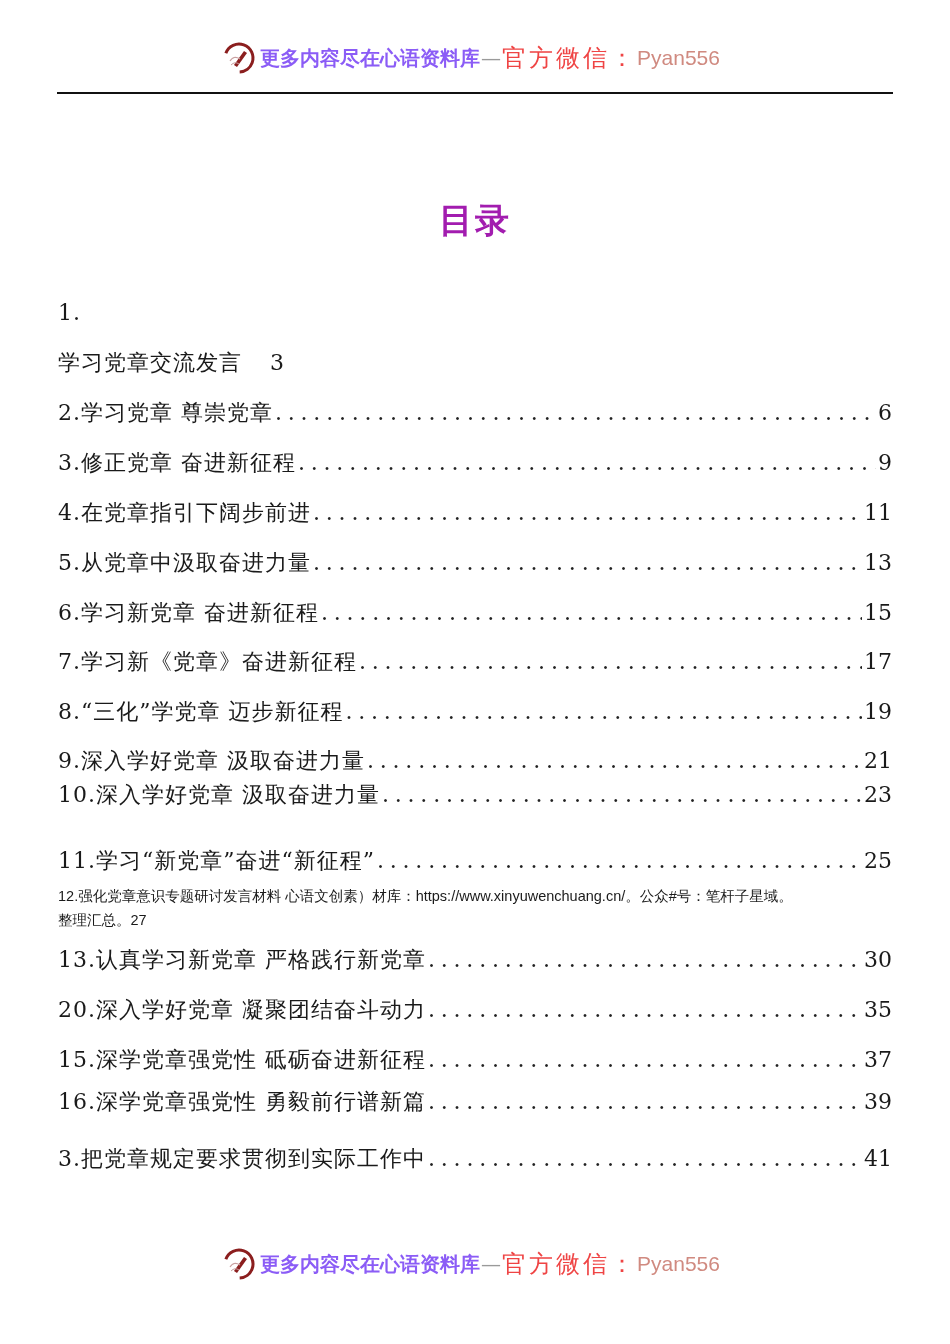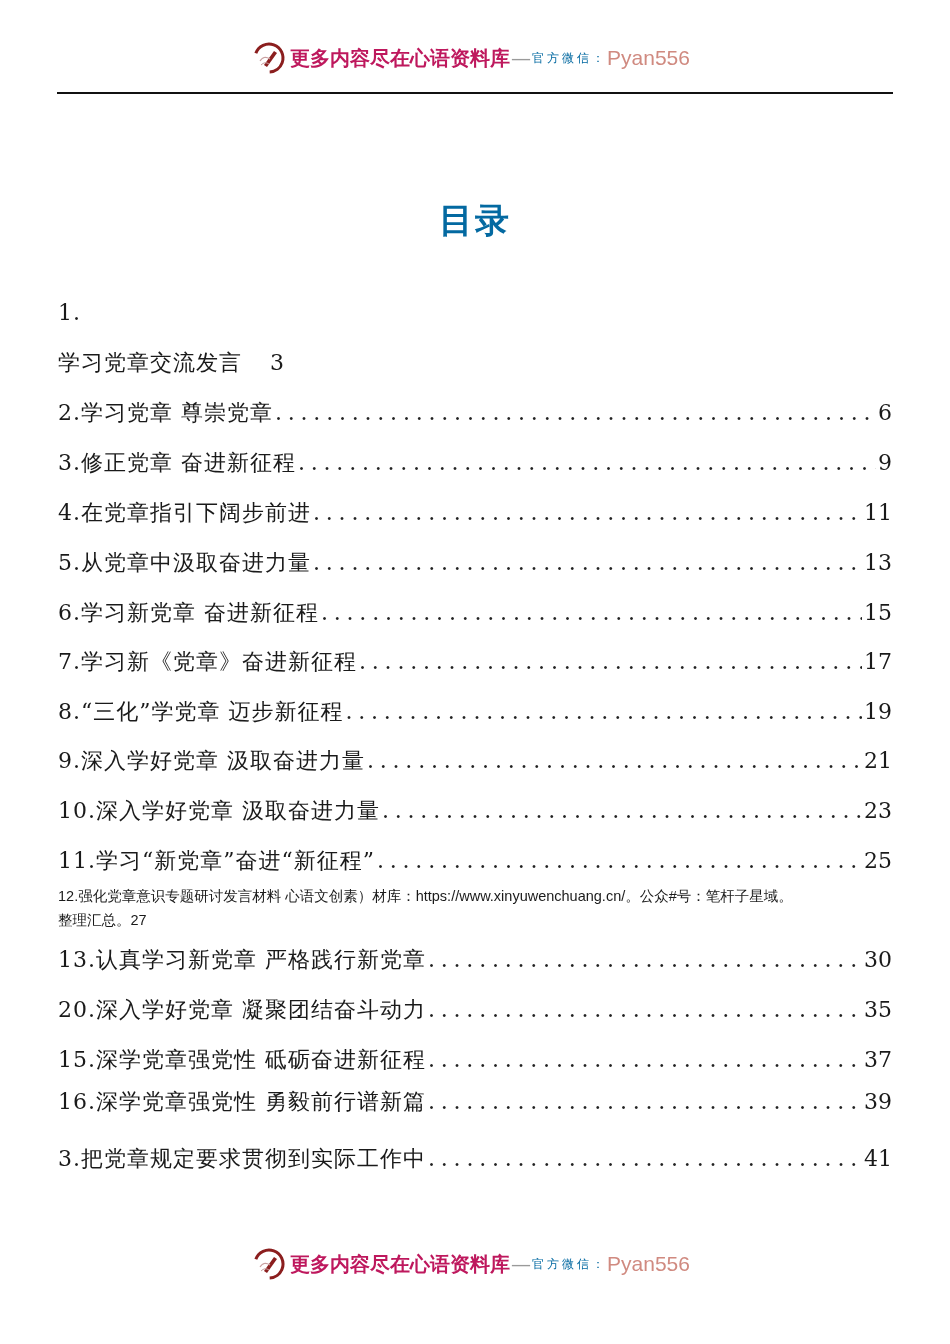--- a/index.html
+++ b/index.html
@@ -28,33 +28,33 @@
   .banner.bottom { top: 1244px; }
   .banner .logo {
     width: 34px;
     height: 34px;
     margin-right: 4px;
     margin-left: -8px;
   }
   .banner .promo {
     font-family: "DejaVu Serif", "Liberation Serif", serif;
     font-size: 20px;
-    color: #be185d;
+    color: #8b5cf6;
     letter-spacing: 0px;
     font-weight: bold;
   }
   .banner .dash {
     color: #9a9a9a;
     font-size: 20px;
     margin: 0 1px;
   }
   .banner .wx {
     font-family: "DejaVu Serif", "Liberation Serif", serif;
-    font-size: 12px;
-    color: #0369a1;
+    font-size: 24px;
+    color: #ef4444;
     letter-spacing: 3px;
   }
   .banner .wxid {
     font-family: "Liberation Sans", "DejaVu Sans", sans-serif;
     font-size: 21px;
     color: #d08a80;
   }
   .header-rule {
     position: absolute;
     left: 57px;
@@ -66,21 +66,21 @@
   .doc-title {
     position: absolute;
     top: 198px;
     left: 0;
     width: 950px;
     text-align: center;
     font-family: "DejaVu Serif", "Liberation Serif", serif;
     font-weight: bold;
     font-size: 34px;
     letter-spacing: 2px;
-    color: #0369a1;
+    color: #a21caf;
   }
   .toc {
     position: absolute;
     left: 58px;
     top: 296px;
     width: 834px;
   }
   .toc-entry {
     position: absolute;
     left: 0;
@@ -189,21 +189,21 @@
   <div class="toc-entry" style="top:399px;">
     <span class="label">8.“三化”学党章  迈步新征程</span>
     <span class="leader">...................................................................................................</span>
     <span class="page">19</span>
   </div>
   <div class="toc-entry" style="top:448px;">
     <span class="label">9.深入学好党章  汲取奋进力量</span>
     <span class="leader">...................................................................................................</span>
     <span class="page">21</span>
   </div>
-  <div class="toc-entry" style="top:498px;">
+  <div class="toc-entry" style="top:482px;">
     <span class="label">10.深入学好党章  汲取奋进力量</span>
     <span class="leader">...................................................................................................</span>
     <span class="page">23</span>
   </div>
   <div class="toc-entry" style="top:548px;">
     <span class="label">11.学习“新党章”奋进“新征程”</span>
     <span class="leader">...................................................................................................</span>
     <span class="page">25</span>
   </div>
 

